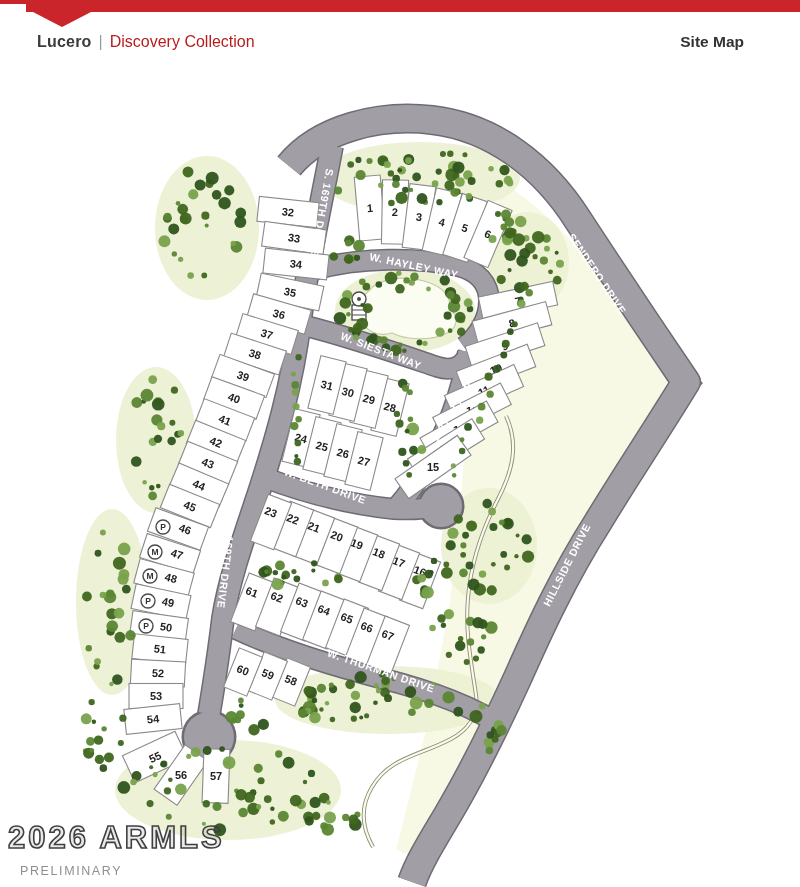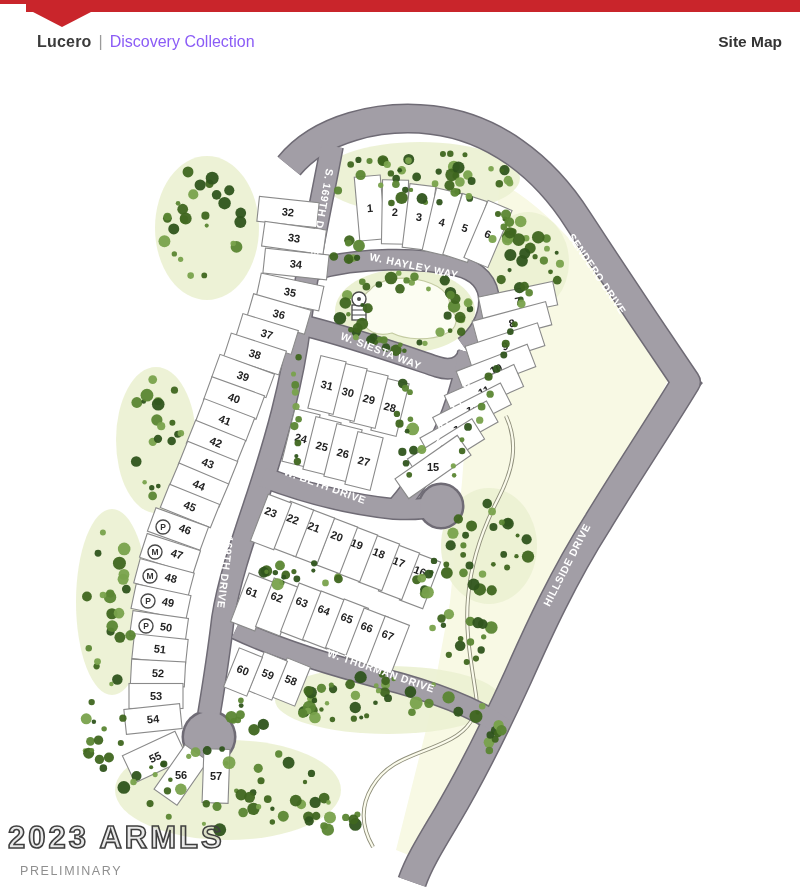--- a/index.html
+++ b/index.html
@@ -6,22 +6,22 @@
   body{font-family:"Liberation Sans", sans-serif;}
   .page{position:relative;width:800px;height:887px;background:#ffffff;overflow:hidden;}
   .topbar{position:absolute;left:0;top:0;width:800px;height:12px;background:#c9252b;}
   .bar-notch{position:absolute;left:0;top:4px;width:26px;height:9px;background:#ffffff;}
   .ribbon{position:absolute;left:33px;top:12px;width:0;height:0;
           border-left:29px solid transparent;border-right:29px solid transparent;
           border-top:15px solid #c9252b;}
   .titlerow{position:absolute;left:0;top:33px;width:800px;display:flex;align-items:baseline;}
   .brand{margin-left:37px;font-size:16px;font-weight:bold;color:#3b3b3b;letter-spacing:.2px;}
   .divider{margin:0 7px;font-size:16px;color:#9a9a9a;font-weight:400;}
-  .collection{font-size:16px;color:#8b5cf6;}
-  .page-label{margin-left:auto;margin-right:18px;font-size:15.5px;font-weight:bold;color:#333333;}
+  .collection{font-size:16px;color:#b91c1c;}
+  .page-label{margin-left:auto;margin-right:56px;font-size:15.5px;font-weight:bold;color:#333333;}
   .mapwrap{position:absolute;left:0;top:0;width:800px;height:887px;}
   svg text{font-family:"Liberation Sans", sans-serif;}
   .watermark{position:absolute;left:8px;top:820px;font-size:31px;font-weight:bold;
              letter-spacing:3px;color:rgba(70,70,70,0.12);
              -webkit-text-stroke:1.6px #3f3f3f;}
   .prelim{position:absolute;left:20px;top:864px;font-size:12.5px;color:#8f8f8f;letter-spacing:1.6px;}
 </style>
 </head>
 <body>
 
@@ -969,16 +969,16 @@
           <g transform="translate(325,486) rotate(20)">
             <text x="0" y="3.5" text-anchor="middle" font-size="10.5" font-weight="bold" letter-spacing="0.6" fill="#ffffff">W. BETH DRIVE</text>
           </g>
           <g transform="translate(381,671) rotate(19)">
             <text x="0" y="3.5" text-anchor="middle" font-size="10.5" font-weight="bold" letter-spacing="0.6" fill="#ffffff">W. THURMAN DRIVE</text>
           </g>
         </g>
     </svg>
   </div>
 
-  <div class="watermark">2023 ARMLS</div>
+  <div class="watermark">2026 ARMLS</div>
   <div class="prelim">PRELIMINARY</div>
 
 </div>
 
 </body></html>

